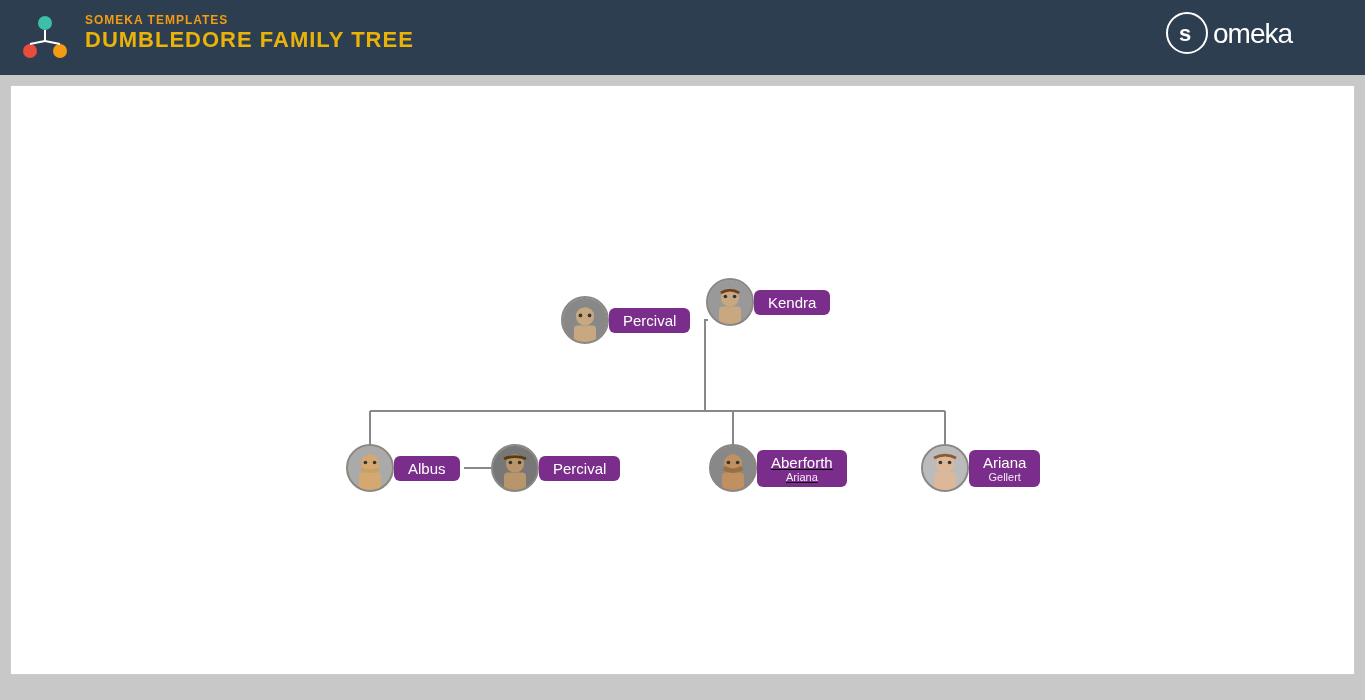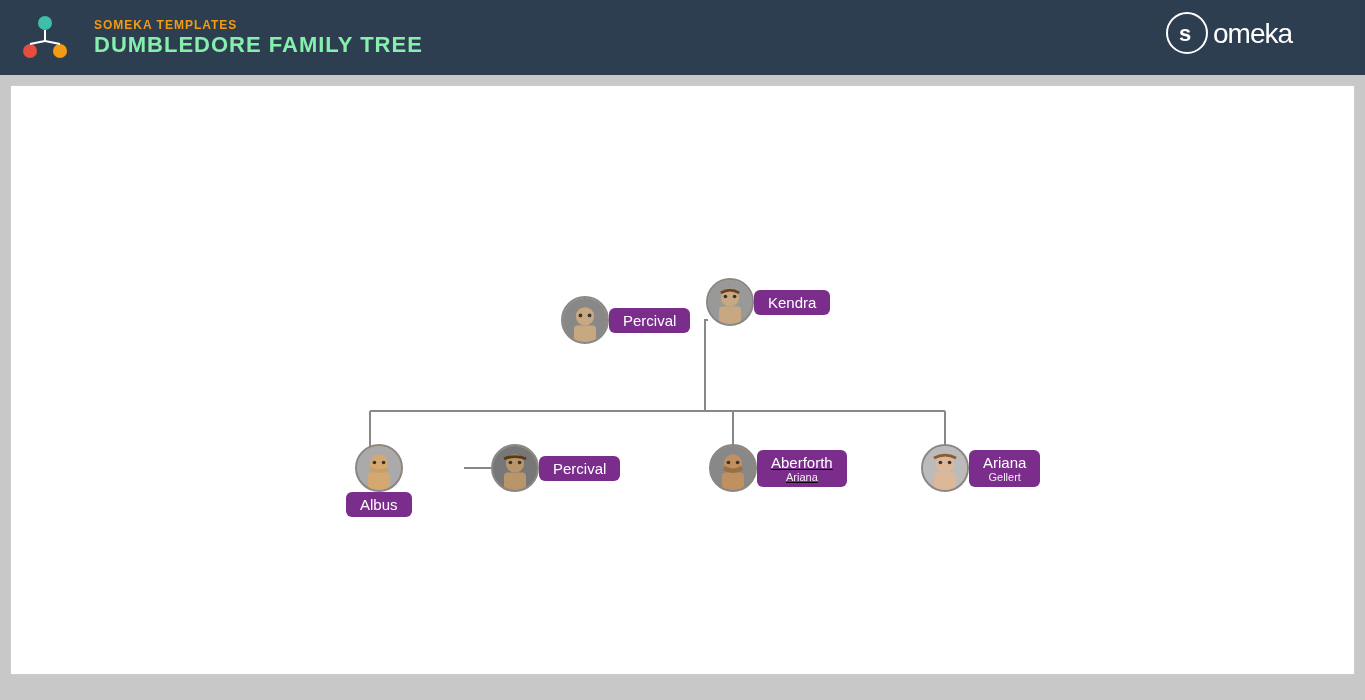--- a/index.html
+++ b/index.html
@@ -14,39 +14,39 @@
     .header {
       background: #2c3e50;
       display: flex;
       align-items: center;
       justify-content: space-between;
       padding: 0 20px;
       height: 75px;
     }
     .header-left {
       display: flex;
-      align-items: center;
-      gap: 24px;
+      align-items: flex-start;
+      gap: 15px;
     }
     .logo-icon {
       width: 50px;
       height: 50px;
     }
     .header-titles {
       display: flex;
       flex-direction: column;
     }
     .header-subtitle {
       color: #f39c12;
       font-size: 12px;
       font-weight: bold;
       letter-spacing: 1px;
     }
     .header-title {
-      color: #86efac;
+      color: #eab308;
       font-size: 22px;
       font-weight: bold;
       letter-spacing: 1px;
     }
     .someka-logo {
       color: white;
       font-size: 36px;
       font-weight: 300;
       letter-spacing: -1px;
     }
@@ -207,21 +207,21 @@
             <circle cx="24" cy="24" r="24" fill="#999"></circle>
       <circle cx="24" cy="19" r="10" fill="#c8a880"></circle>
       <rect x="12" y="29" width="24" height="19" rx="4" fill="#c8a880"></rect>
       <circle cx="19" cy="18" r="2" fill="#333"></circle>
       <circle cx="29" cy="18" r="2" fill="#333"></circle>
       <path d="M14 14 Q24 8 34 14" stroke="#6b4020" stroke-width="3" fill="none"></path>
           </svg>
         </div>
         <div class="person-label">Kendra</div>
       </div>
-      <div class="person-node" style="left: 335px; top: 358px; flex-direction: column;">
+      <div class="person-node" style="left: 335px; top: 358px;">
         <div class="person-avatar avatar-albus">
           <svg viewBox="0 0 48 48" width="48" height="48">
             <circle cx="24" cy="24" r="24" fill="#aaa"></circle>
       <circle cx="24" cy="19" r="10" fill="#d4a870"></circle>
       <rect x="12" y="29" width="24" height="19" rx="4" fill="#d4a870"></rect>
       <circle cx="19" cy="18" r="2" fill="#333"></circle>
       <circle cx="29" cy="18" r="2" fill="#333"></circle>
       <path d="M14 25 Q24 30 34 25" stroke="#c8a060" stroke-width="4" fill="none"></path>
           </svg>
         </div>

